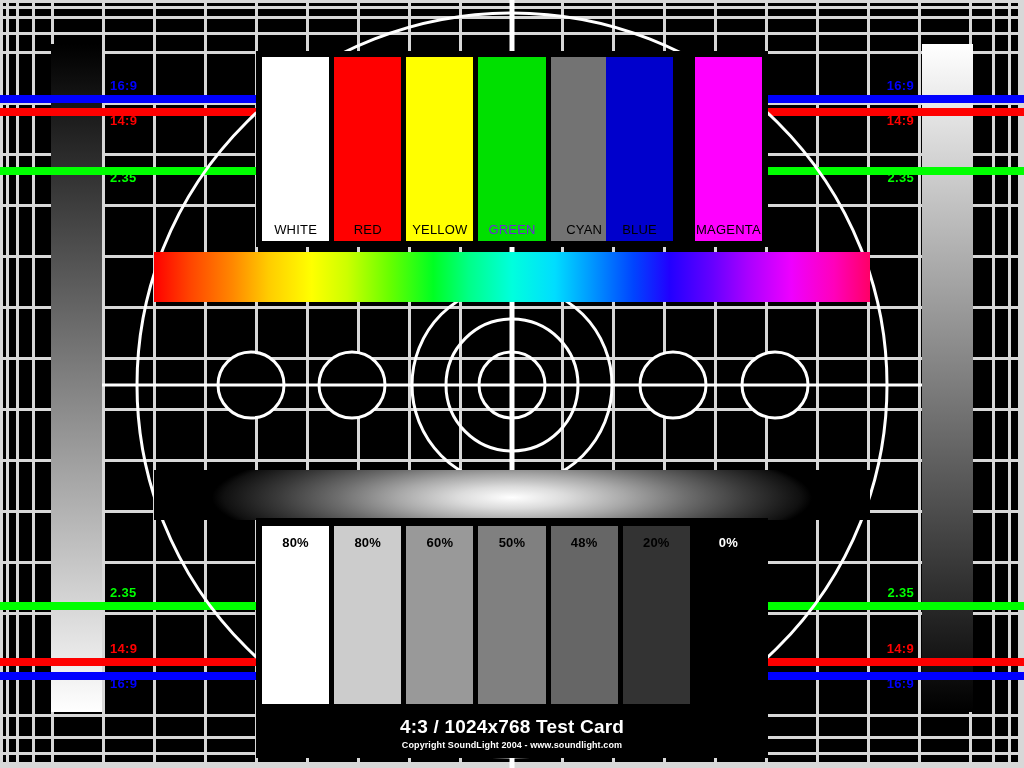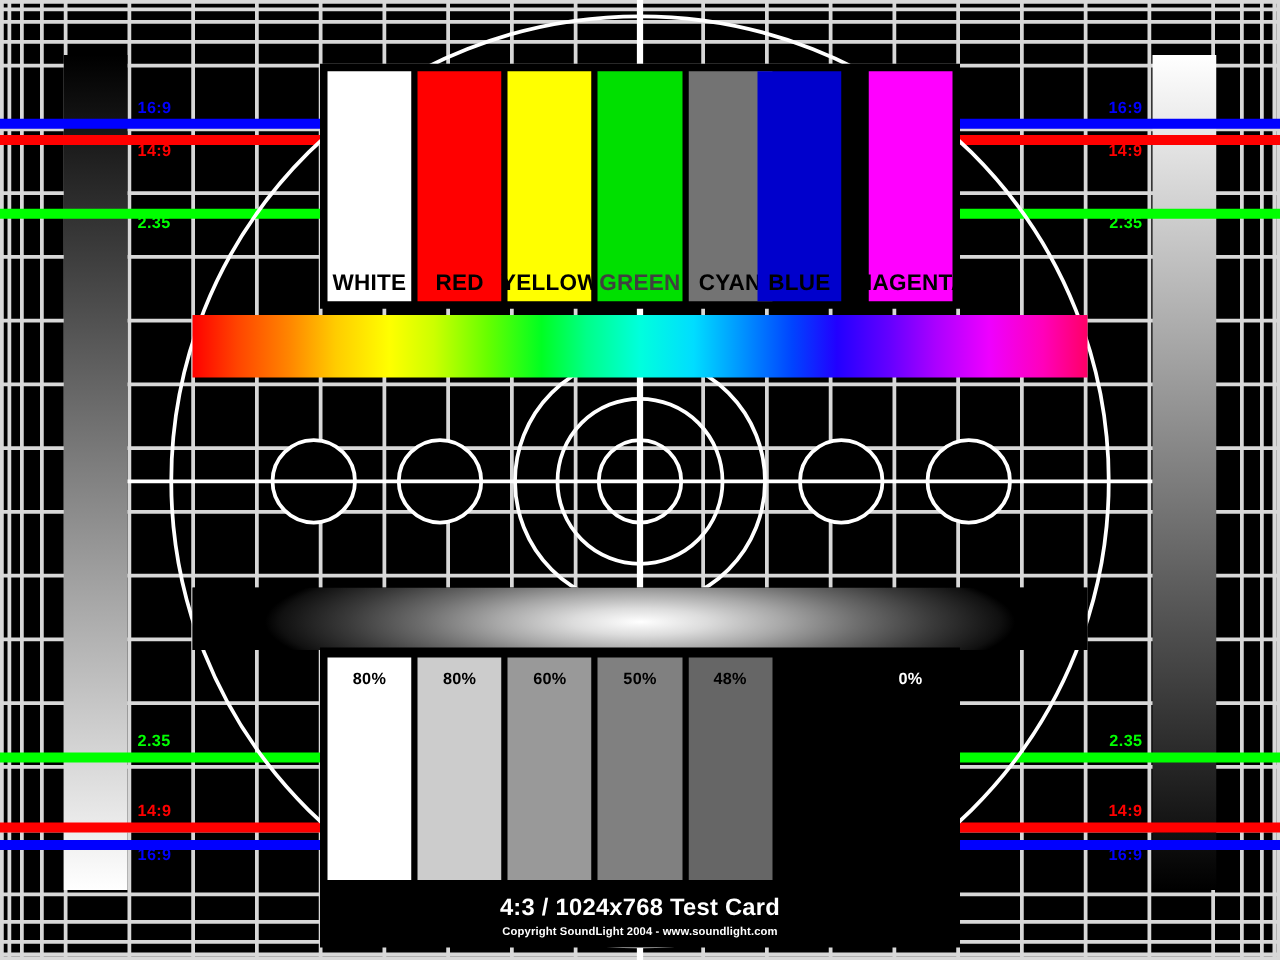--- a/index.html
+++ b/index.html
@@ -76,22 +76,22 @@
   }
   .cbar {
     position: absolute;
     top: 6px;
     height: 184px;
     display: flex;
     align-items: flex-end;
     justify-content: center;
   }
   .cbar span {
-    font-size: 18px;
-    font-weight: bold;
+    font-size: 13px;
+    font-weight: normal;
     color: #000;
     padding-bottom: 4px;
     letter-spacing: 0.2px;
   }
   
   #huebar {
     position: absolute;
     left: 154px;
     top: 252px;
     width: 716px;
@@ -277,21 +277,21 @@
       <div class="cbar" style="left: 6px; width: 67.1429px; background: rgb(255, 255, 255);">
         <span style="color: rgb(0, 0, 0);">WHITE</span>
       </div>
       <div class="cbar" style="left: 78.1429px; width: 67.1429px; background: rgb(255, 0, 0);">
         <span style="color: rgb(0, 0, 0);">RED</span>
       </div>
       <div class="cbar" style="left: 150.286px; width: 67.1429px; background: rgb(255, 255, 0);">
         <span style="color: rgb(0, 0, 0);">YELLOW</span>
       </div>
       <div class="cbar" style="left: 222.429px; width: 67.1429px; background: rgb(0, 224, 0);">
-        <span style="color: #404040;">GREEN</span>
+        <span style="color: #6d28d9;">GREEN</span>
       </div>
       <div class="cbar" style="left: 294.571px; width: 67.1429px; background: #737373;">
         <span style="color: rgb(0, 0, 0);">CYAN</span>
       </div>
       <div class="cbar" style="left: 350px; width: 67.1429px; background: rgb(0, 0, 204);">
         <span style="color: rgb(0, 0, 0);">BLUE</span>
       </div>
       <div class="cbar" style="left: 438.857px; width: 67.1429px; background: rgb(255, 0, 255); text-align: center;">
         <span style="color: rgb(0, 0, 0);">MAGENTA</span>
       </div>
@@ -311,20 +311,23 @@
         <span style="color: rgb(0, 0, 0);">80%</span>
       </div>
       <div class="gstep" style="left: 150.286px; width: 67.1429px; background: rgb(153, 153, 153);">
         <span style="color: rgb(0, 0, 0);">60%</span>
       </div>
       <div class="gstep" style="left: 222.429px; width: 67.1429px; background: rgb(128, 128, 128);">
         <span style="color: rgb(0, 0, 0);">50%</span>
       </div>
       <div class="gstep" style="left: 294.571px; width: 67.1429px; background: rgb(102, 102, 102);">
         <span style="color: rgb(0, 0, 0);">48%</span>
+      </div>
+      <div class="gstep" style="left: 366.714px; width: 67.1429px; background: rgb(51, 51, 51);">
+        <span style="color: rgb(0, 0, 0);">20%</span>
       </div>
       <div class="gstep" style="left: 438.857px; width: 67.1429px; background: rgb(0, 0, 0);">
         <span style="color: rgb(255, 255, 255);">0%</span>
       </div>
     </div>
 
   <div id="titleblock">
     <div id="title">4:3 / 1024x768 Test Card</div>
     <div id="copyright">Copyright SoundLight 2004 - www.soundlight.com</div>
   </div>

